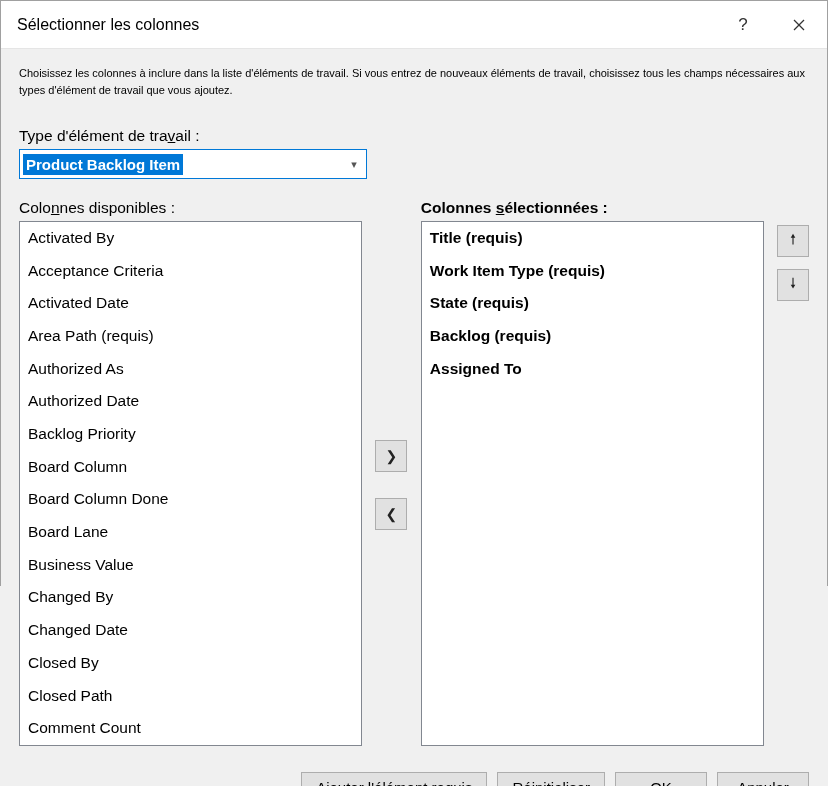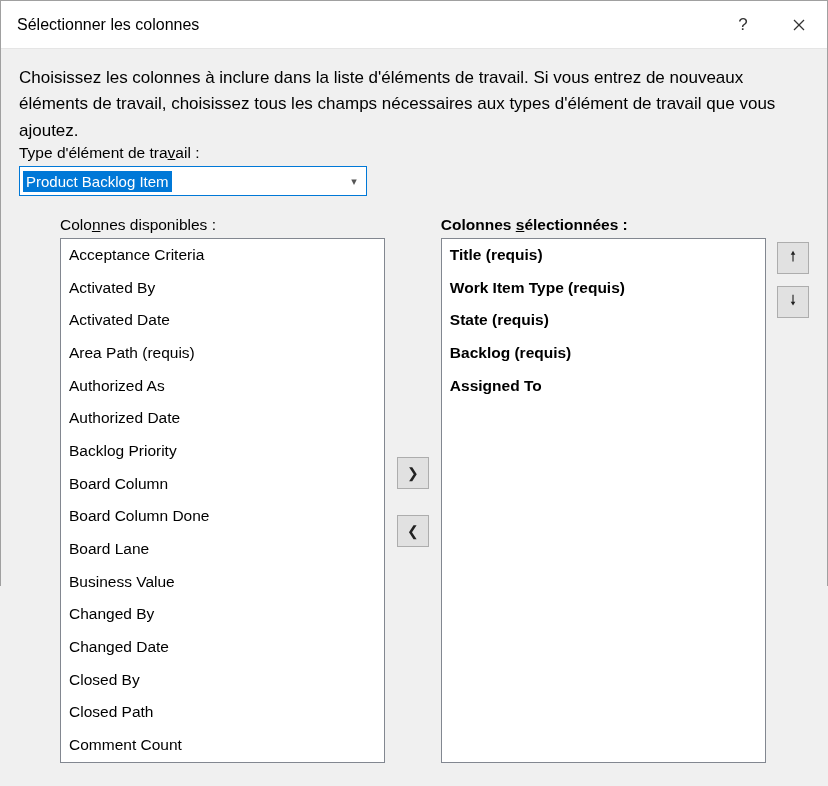--- a/index.html
+++ b/index.html
@@ -47,24 +47,24 @@
     font-family: "Segoe UI", sans-serif;
   }
   .content {
     flex: 1;
     padding: 16px 18px 12px 18px;
     background: #f0f0f0;
     display: flex;
     flex-direction: column;
   }
   .desc {
-    font-size: 17px;
+    font-size: 11px;
     line-height: 1.55;
     color: #000;
-    margin-bottom: 0;
+    margin-bottom: 28px;
   }
   .label {
     font-size: 15.5px;
     margin-bottom: 4px;
   }
   .underline { text-decoration: underline; }
   .combo {
     width: 348px;
     height: 30px;
     border: 1px solid #0078d7;
@@ -73,33 +73,33 @@
     align-items: center;
     cursor: pointer;
     margin-bottom: 20px;
   }
   .combo-text {
     background: #0078d7;
     color: #fff;
     padding: 2px 3px;
     margin-left: 3px;
     font-size: 15px;
+    font-weight: bold;
   }
   .combo-spacer { flex: 1; }
   .combo-arrow {
     width: 24px;
     text-align: center;
     color: #555;
     font-size: 11px;
   }
   .lists-row {
     display: flex;
     flex: 1;
     min-height: 0;
-    margin-left: 41px;
   }
   .col { display: flex; flex-direction: column; }
   .col.left { width: 348px; }
   .col.right { width: 348px; font-weight: bold; }
   .middle {
     width: 60px;
     display: flex;
     flex-direction: column;
     align-items: center;
     justify-content: center;
@@ -196,22 +196,22 @@
       <span class="combo-arrow">▾</span>
     </div>
 
     <div class="lists-row">
 
       <div class="col left">
         <div class="label">
           <span>Colo</span><span class="underline">n</span><span>nes disponibles :</span>
         </div>
         <div class="listbox" id="available-list">
+            <div class="list-item">Activated By</div>
             <div class="list-item">Acceptance Criteria</div>
-            <div class="list-item">Activated By</div>
             <div class="list-item">Activated Date</div>
             <div class="list-item">Area Path (requis)</div>
             <div class="list-item">Authorized As</div>
             <div class="list-item">Authorized Date</div>
             <div class="list-item">Backlog Priority</div>
             <div class="list-item">Board Column</div>
             <div class="list-item">Board Column Done</div>
             <div class="list-item">Board Lane</div>
             <div class="list-item">Business Value</div>
             <div class="list-item">Changed By</div>

